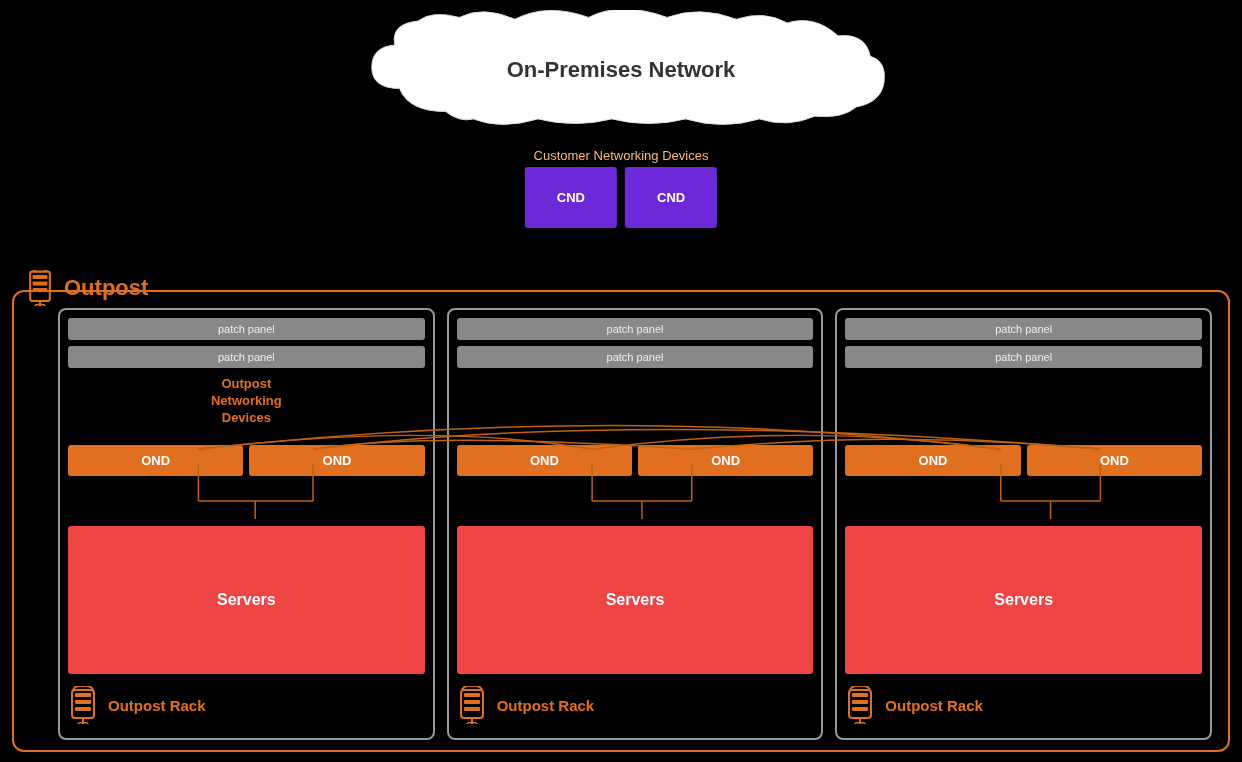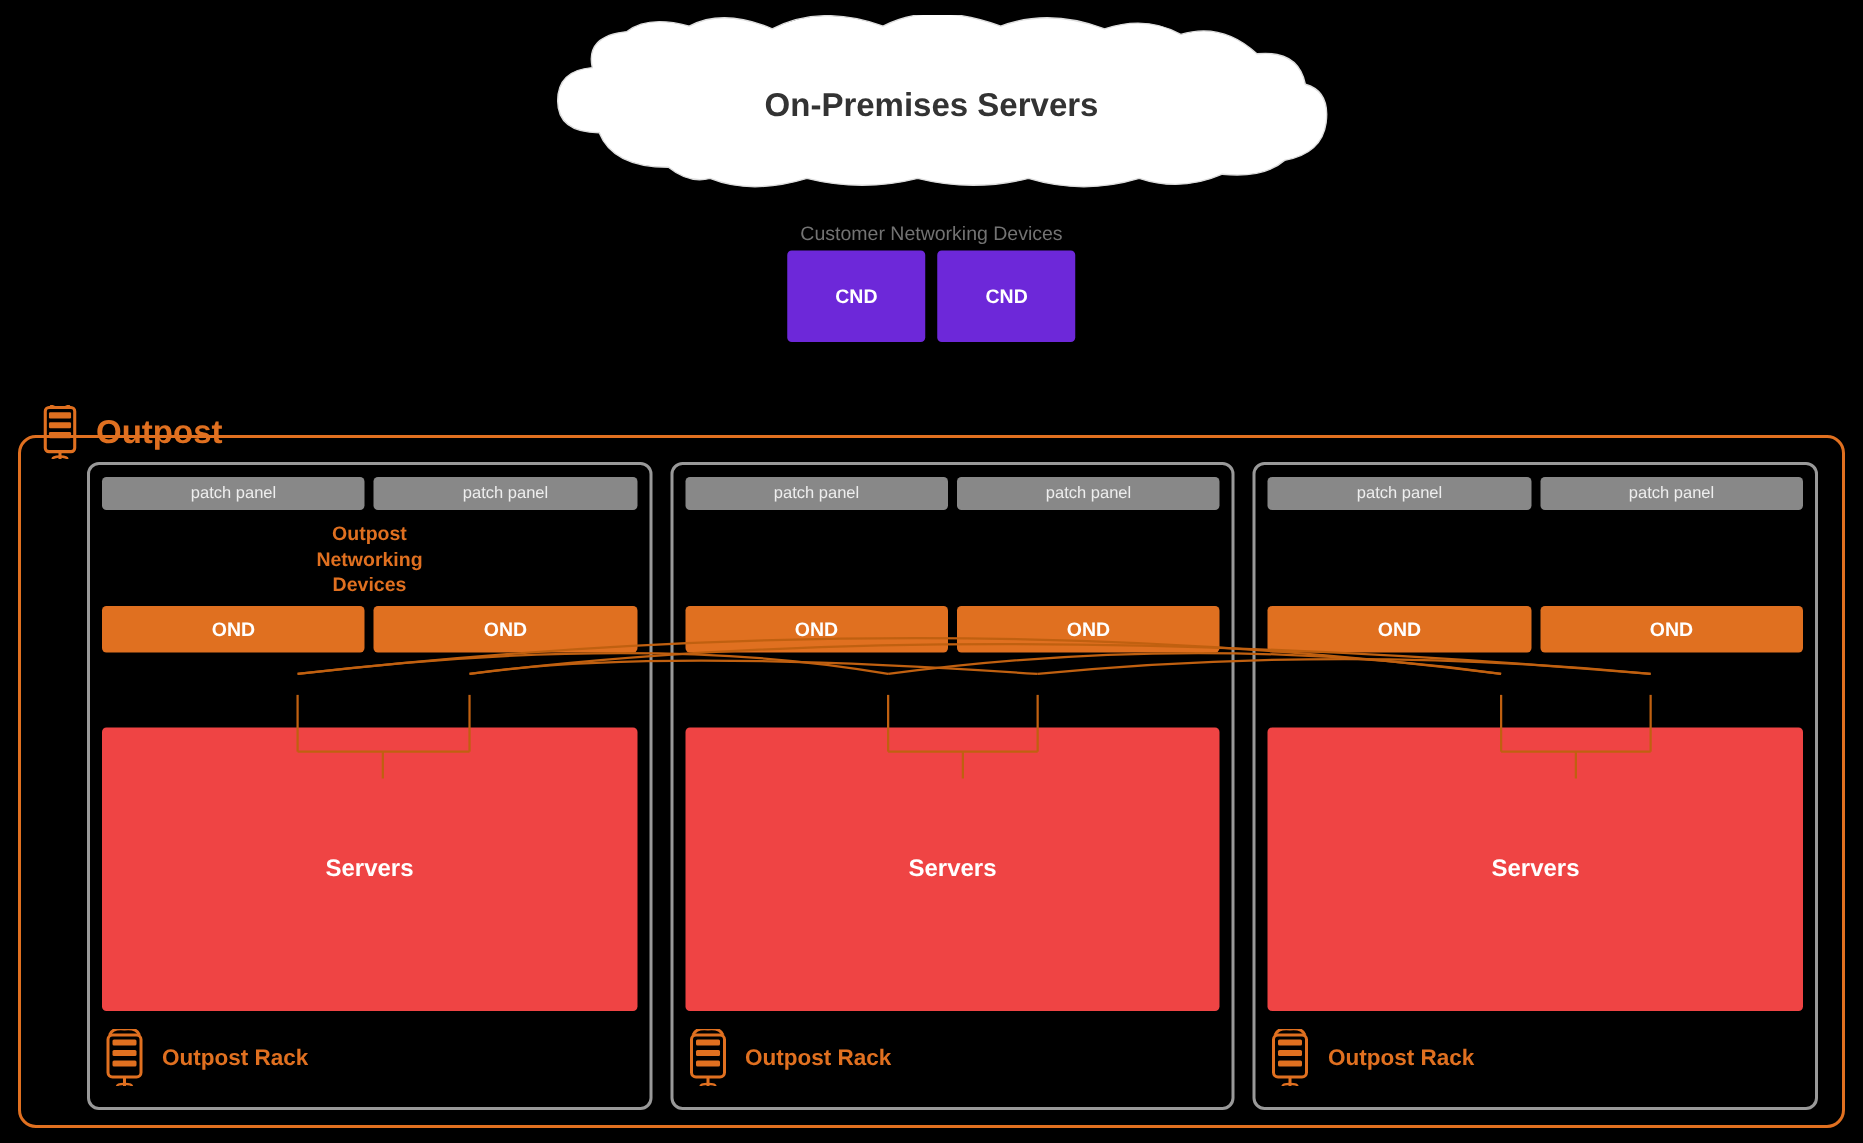--- a/index.html
+++ b/index.html
@@ -56,21 +56,21 @@
       left: 50%;
       transform: translateX(-50%);
       display: flex;
       flex-direction: column;
       align-items: center;
       gap: 4px;
     }
 
     .cnd-label {
       font-size: 13px;
-      color: #737373;
+      color: #fdba74;
     }
 
     .cnd-boxes {
       display: flex;
       gap: 8px;
     }
 
     .cnd-box {
       background: #6d28d9;
       color: #fff;
@@ -129,37 +129,38 @@
       display: flex;
       flex-direction: column;
       gap: 8px;
       background: transparent;
     }
 
     
     .patch-panels {
       display: flex;
       gap: 6px;
+      flex-direction: column;
     }
 
     .patch-panel {
       flex: 1;
       background: #888;
       color: #eee;
       font-size: 11px;
       text-align: center;
       padding: 5px 4px;
       border-radius: 3px;
     }
 
     
     .ond-boxes {
       display: flex;
       gap: 6px;
-      margin-top: 4px;
+      margin-top: 17px;
     }
 
     .ond-box {
       flex: 1;
       background: #e07020;
       color: #fff;
       font-size: 13px;
       font-weight: bold;
       text-align: center;
       padding: 8px 4px;
@@ -241,21 +242,21 @@
         Q 572,100 545,105
         Q 530,118 500,115
         Q 470,128 440,118
         Q 400,130 360,118
         Q 320,128 280,118
         Q 240,128 200,118
         Q 160,130 130,118
         Q 115,122 100,110 Z
       " fill="white" stroke="#ddd" stroke-width="1"></path>
     </svg>
-    <div class="cloud-title">On-Premises Servers</div>
+    <div class="cloud-title">On-Premises Network</div>
   </div>
 </div>
 
 <div class="cnd-section">
   <div class="cnd-label">Customer Networking Devices</div>
   <div class="cnd-boxes">
     <div class="cnd-box">CND</div>
     <div class="cnd-box">CND</div>
   </div>
 </div>

